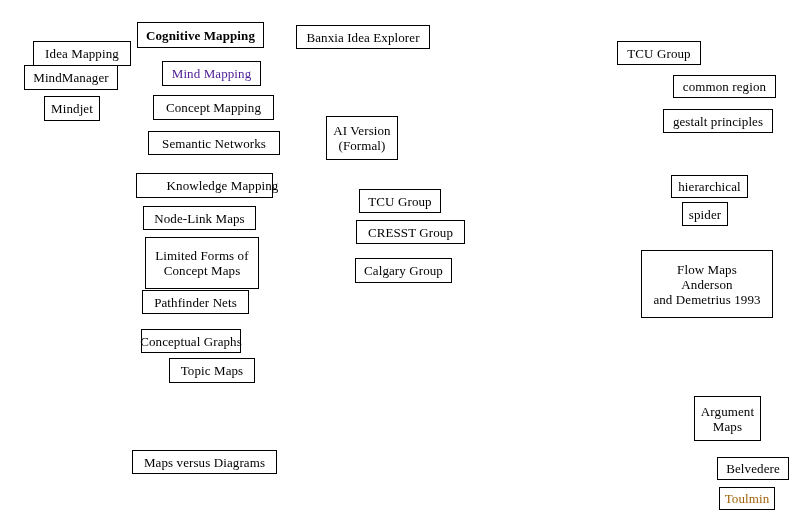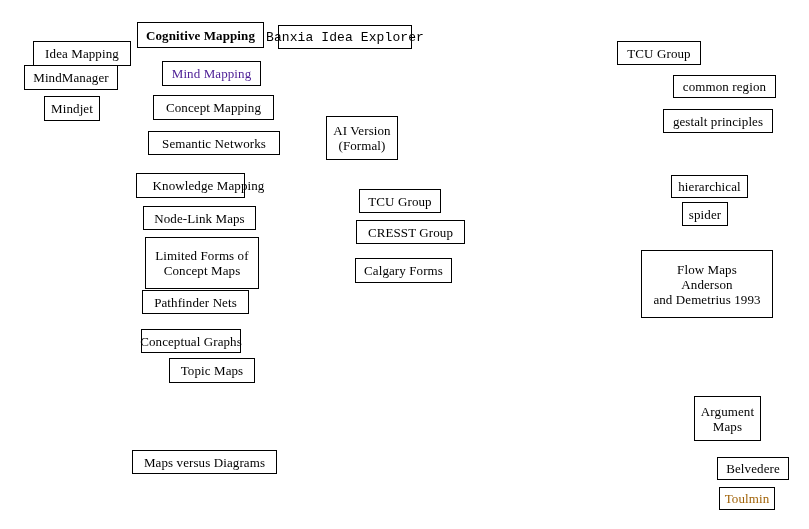--- a/index.html
+++ b/index.html
@@ -40,21 +40,21 @@
 </head>
 <body>
 
 <div id="canvas" style="width: 809px; height: 529px; background: rgb(255, 255, 255);">
     <div class="node" style="left: 33px; top: 41px; width: 98px; height: 25px; border-color: rgb(0, 0, 0); color: rgb(0, 0, 0);">
       <span class="line">Idea Mapping</span>
     </div>
     <div class="node" style="left: 137px; top: 22px; width: 127px; height: 26px; border-color: rgb(0, 0, 0); color: rgb(0, 0, 0); font-weight: bold;">
       <span class="line">Cognitive Mapping</span>
     </div>
-    <div class="node" style="left: 278px; top: 25px; width: 134px; height: 24px; border-color: rgb(0, 0, 0); color: rgb(0, 0, 0); font-family: Liberation Mono, monospace;">
+    <div class="node" style="left: 296px; top: 25px; width: 134px; height: 24px; border-color: rgb(0, 0, 0); color: rgb(0, 0, 0);">
       <span class="line">Banxia Idea Explorer</span>
     </div>
     <div class="node" style="left: 617px; top: 41px; width: 84px; height: 24px; border-color: rgb(0, 0, 0); color: rgb(0, 0, 0);">
       <span class="line">TCU Group</span>
     </div>
     <div class="node" style="left: 24px; top: 65px; width: 94px; height: 25px; border-color: rgb(0, 0, 0); color: rgb(0, 0, 0);">
       <span class="line">MindManager</span>
     </div>
     <div class="node" style="left: 162px; top: 61px; width: 99px; height: 25px; border-color: rgb(0, 0, 0); color: #4c1d95;">
       <span class="line">Mind Mapping</span>
@@ -71,21 +71,21 @@
     <div class="node" style="left: 663px; top: 109px; width: 110px; height: 24px; border-color: rgb(0, 0, 0); color: rgb(0, 0, 0);">
       <span class="line">gestalt principles</span>
     </div>
     <div class="node" style="left: 326px; top: 116px; width: 72px; height: 44px; border-color: rgb(0, 0, 0); color: rgb(0, 0, 0);">
       <span class="line">AI Version</span>
       <span class="line">(Formal)</span>
     </div>
     <div class="node" style="left: 148px; top: 131px; width: 132px; height: 24px; border-color: rgb(0, 0, 0); color: rgb(0, 0, 0);">
       <span class="line">Semantic Networks</span>
     </div>
-    <div class="node" style="left: 136px; top: 173px; width: 109px; height: 25px; border-color: rgb(0, 0, 0); color: rgb(0, 0, 0); padding-left: 40px;">
+    <div class="node" style="left: 136px; top: 173px; width: 137px; height: 25px; border-color: rgb(0, 0, 0); color: rgb(0, 0, 0); padding-left: 40px;">
       <span class="line">Knowledge Mapping</span>
     </div>
     <div class="node" style="left: 671px; top: 175px; width: 77px; height: 23px; border-color: rgb(0, 0, 0); color: rgb(0, 0, 0);">
       <span class="line">hierarchical</span>
     </div>
     <div class="node" style="left: 359px; top: 189px; width: 82px; height: 24px; border-color: rgb(0, 0, 0); color: rgb(0, 0, 0);">
       <span class="line">TCU Group</span>
     </div>
     <div class="node" style="left: 682px; top: 202px; width: 46px; height: 24px; border-color: rgb(0, 0, 0); color: rgb(0, 0, 0);">
       <span class="line">spider</span>
@@ -99,21 +99,21 @@
     <div class="node" style="left: 145px; top: 237px; width: 114px; height: 52px; border-color: rgb(0, 0, 0); color: rgb(0, 0, 0); justify-content: center;">
       <span class="line">Limited Forms of</span>
       <span class="line">Concept Maps</span>
     </div>
     <div class="node" style="left: 641px; top: 250px; width: 132px; height: 68px; border-color: rgb(0, 0, 0); color: rgb(0, 0, 0);">
       <span class="line">Flow Maps</span>
       <span class="line">Anderson</span>
       <span class="line">and Demetrius 1993</span>
     </div>
     <div class="node" style="left: 355px; top: 258px; width: 97px; height: 25px; border-color: rgb(0, 0, 0); color: rgb(0, 0, 0);">
-      <span class="line">Calgary Forms</span>
+      <span class="line">Calgary Group</span>
     </div>
     <div class="node" style="left: 142px; top: 290px; width: 107px; height: 24px; border-color: rgb(0, 0, 0); color: rgb(0, 0, 0);">
       <span class="line">Pathfinder Nets</span>
     </div>
     <div class="node" style="left: 141px; top: 329px; width: 100px; height: 24px; border-color: rgb(0, 0, 0); color: rgb(0, 0, 0);">
       <span class="line">Conceptual Graphs</span>
     </div>
     <div class="node" style="left: 169px; top: 358px; width: 86px; height: 25px; border-color: rgb(0, 0, 0); color: rgb(0, 0, 0);">
       <span class="line">Topic Maps</span>
     </div>

